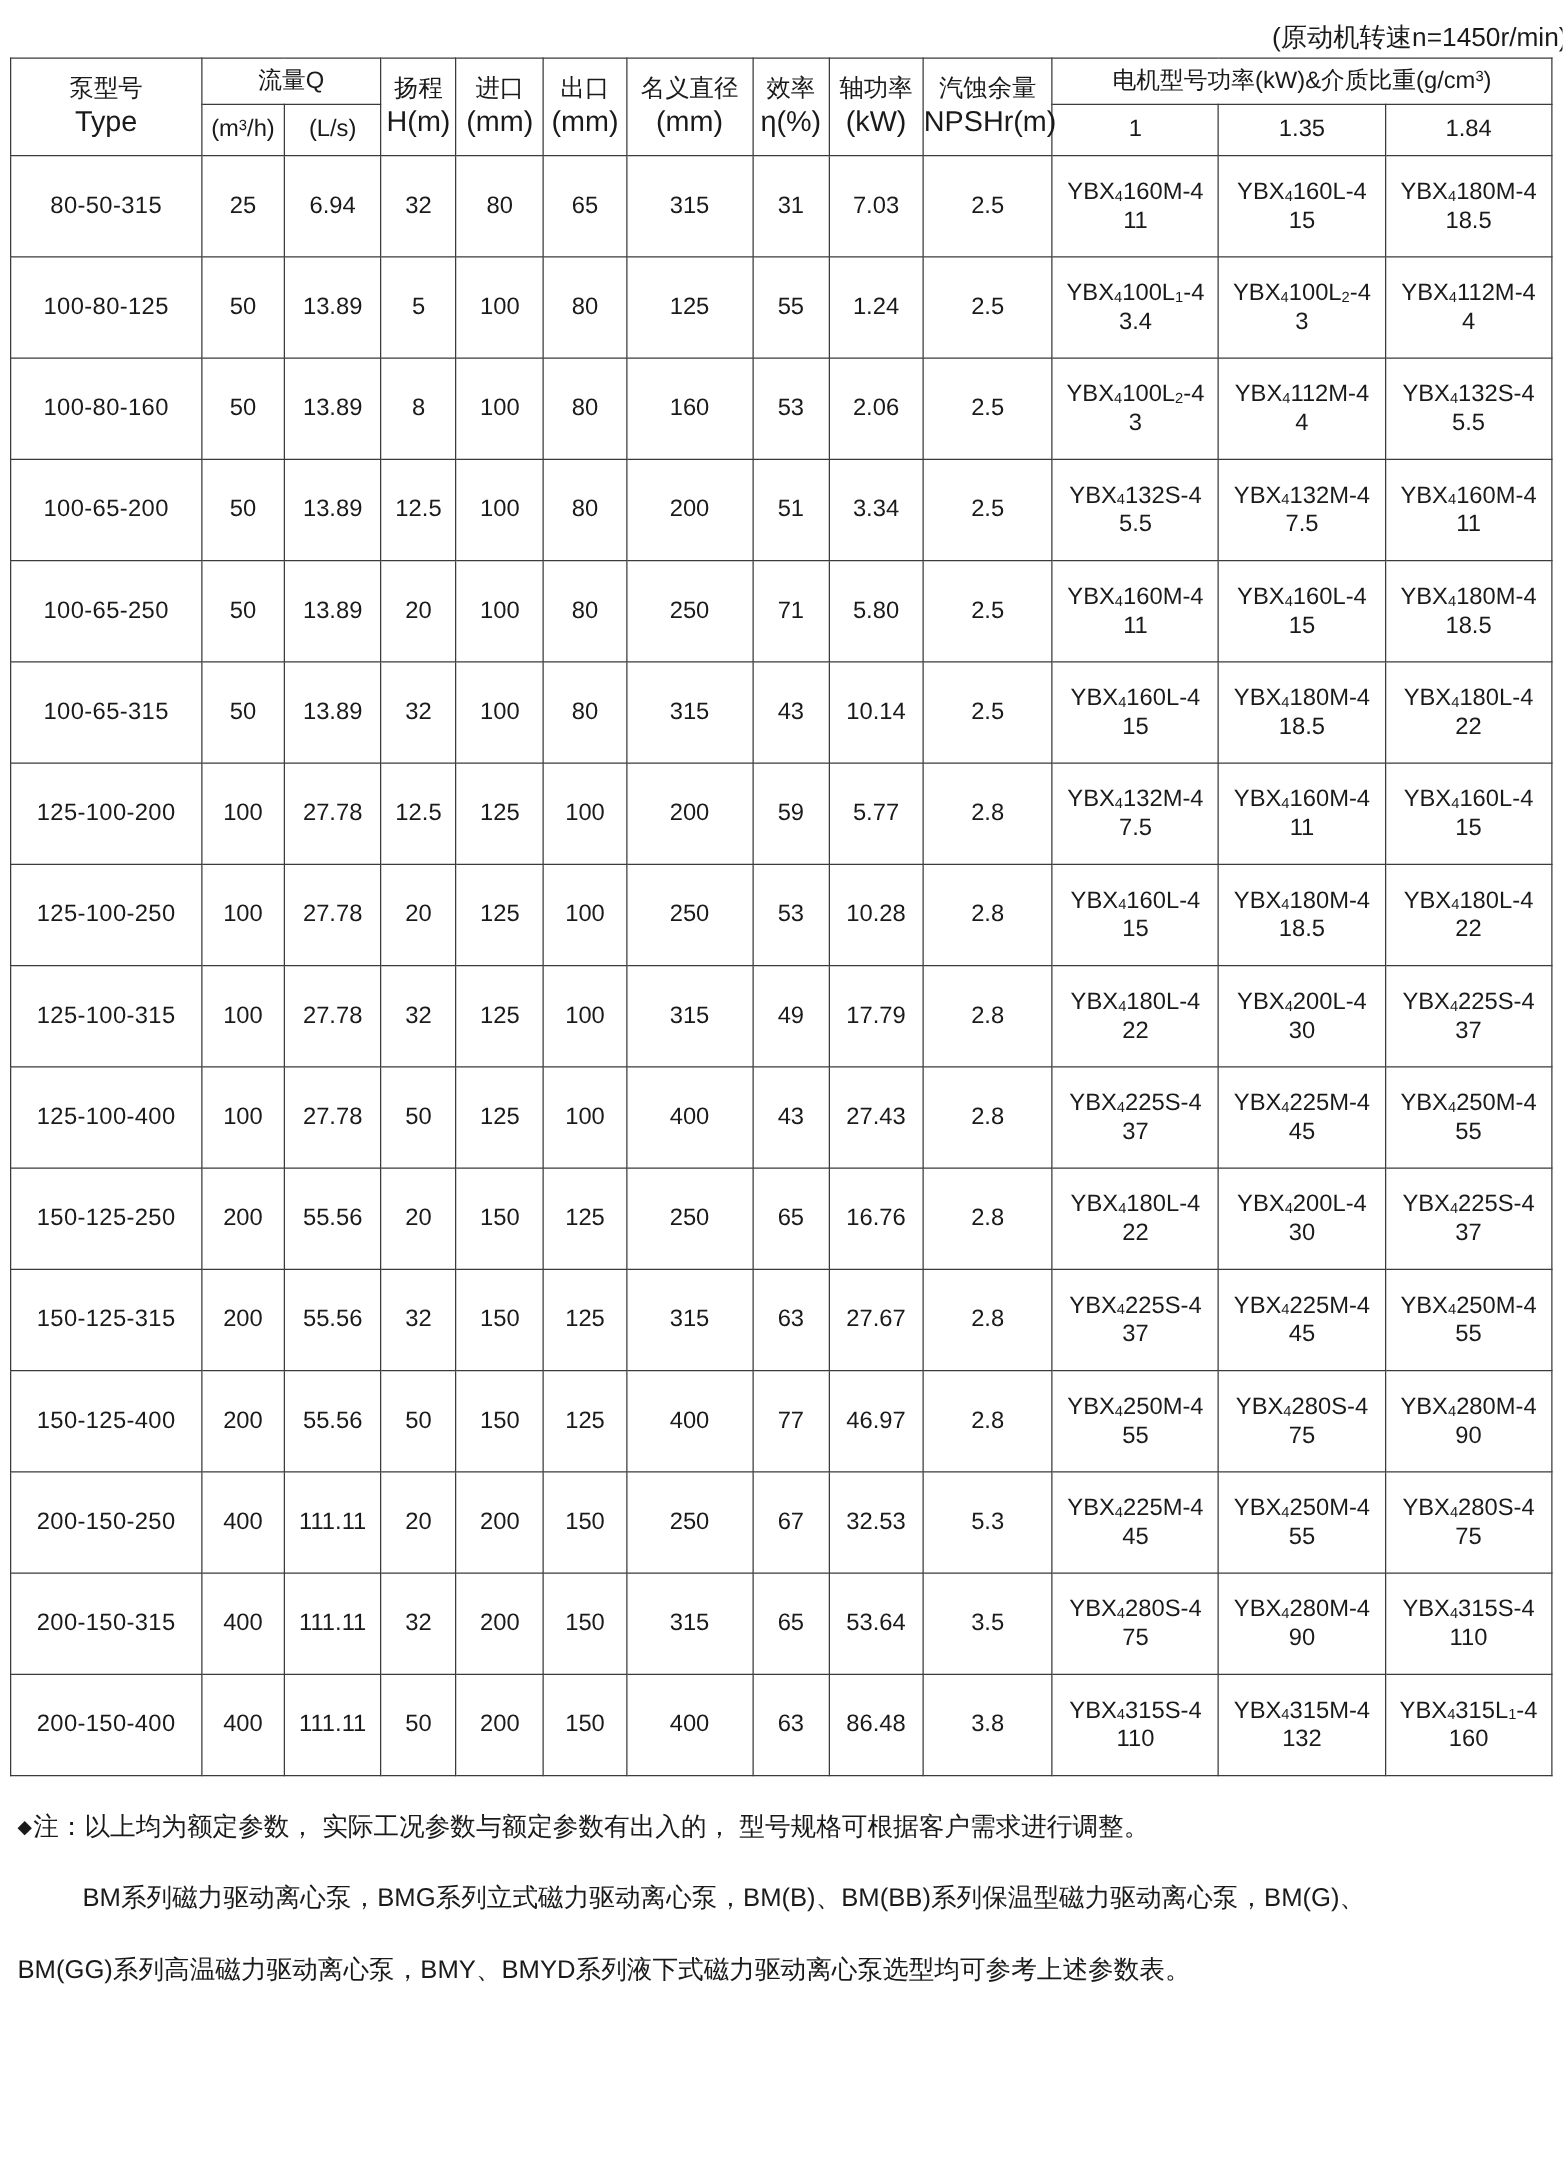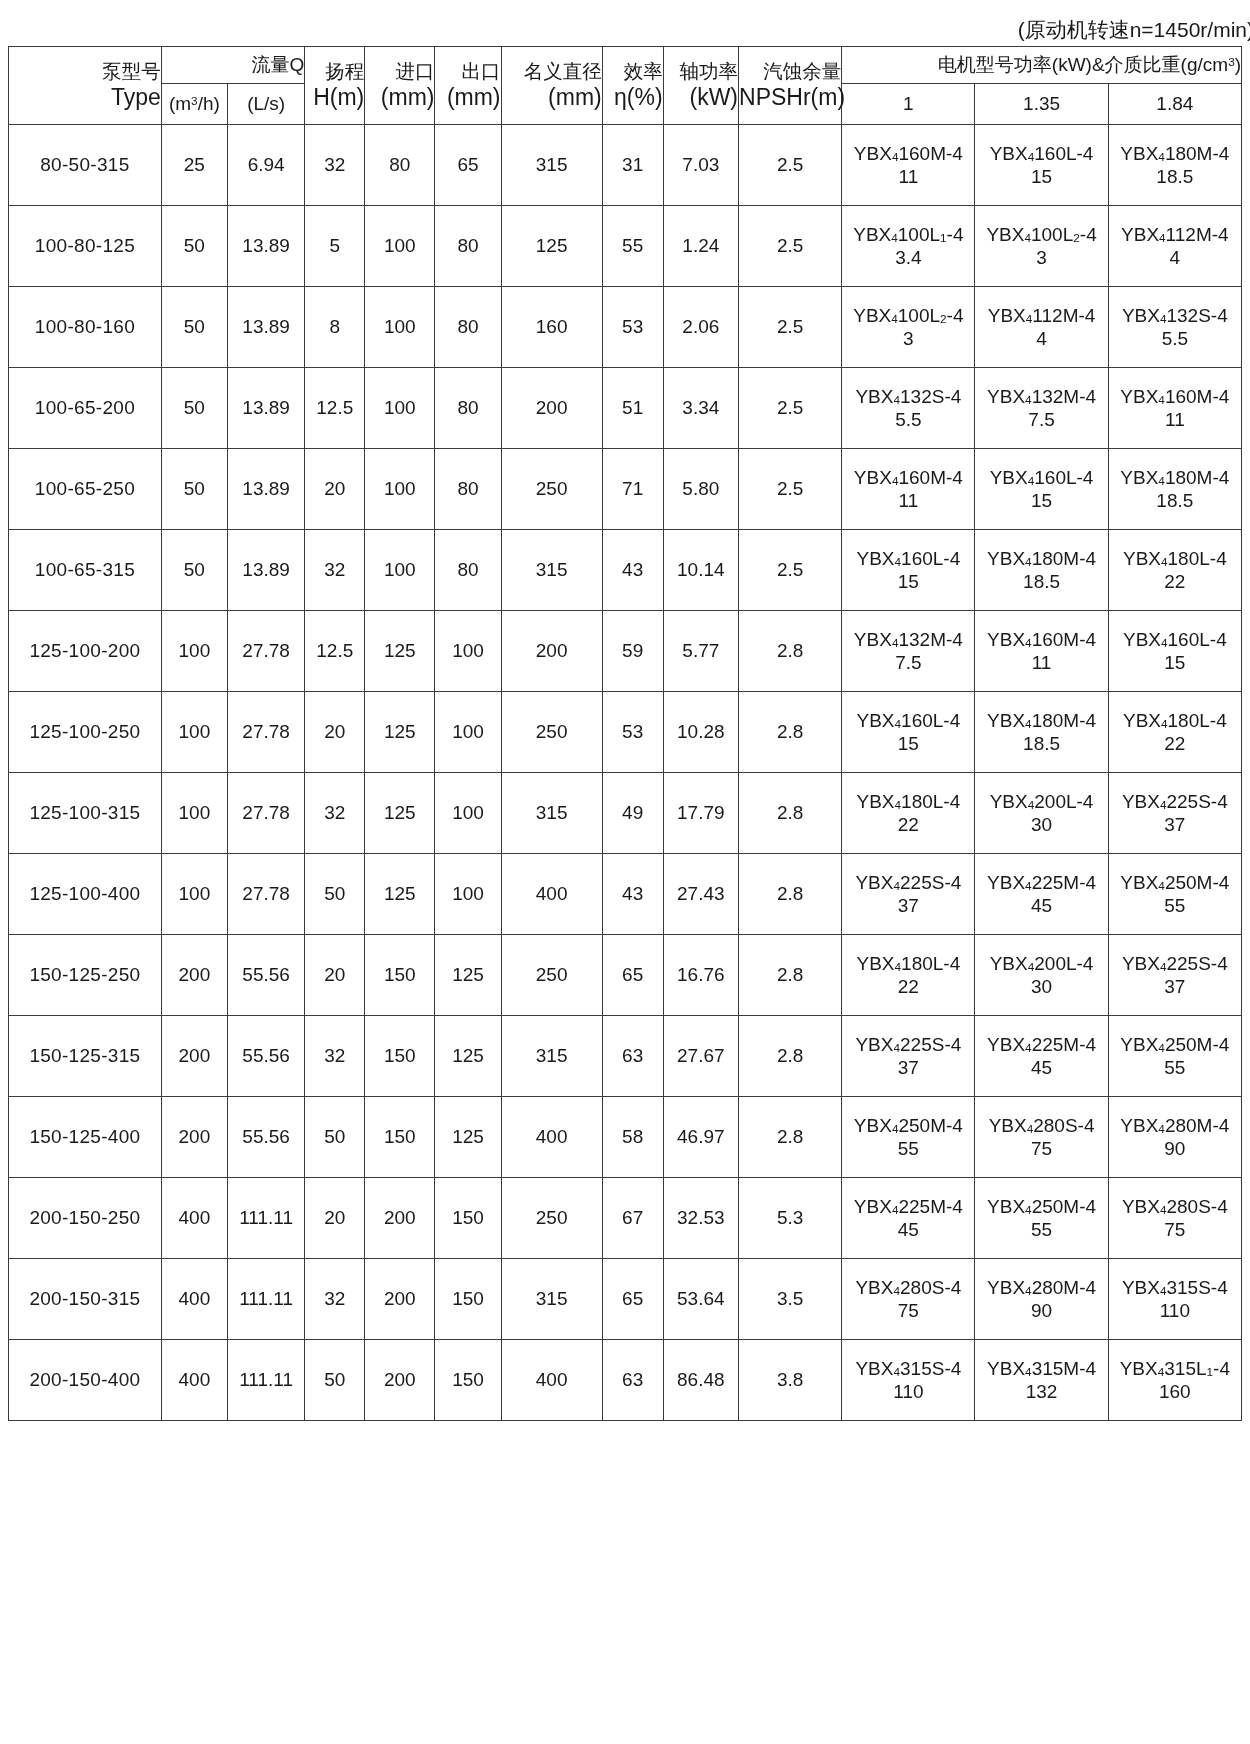--- a/index.html
+++ b/index.html
@@ -59,21 +59,21 @@
     padding: 0;
     line-height: 1.22;
     background: #fff;
   }
   table.spec thead th {
     font-size: 19px;
   }
   .hd-zh { font-size: 19.5px; }
   .hd-unit { font-size: 23px; }
 
-  thead tr.r1 th { height: 36px; text-align: right; }
+  thead tr.r1 th { height: 36px; }
   thead tr.r2 th { height: 40px; }
 
   tbody tr { height: 80px; }
   tbody td { height: 80px; }
 
   td.type-cell {
     font-size: 20px;
     letter-spacing: 0.3px;
     margin-top: 40px;
   }
@@ -477,21 +477,21 @@
           </td>
         </tr>
         <tr>
           <td class="type-cell">150-125-400</td>
           <td>200</td>
           <td>55.56</td>
           <td>50</td>
           <td>150</td>
           <td>125</td>
           <td>400</td>
-          <td>58</td>
+          <td>77</td>
           <td>46.97</td>
           <td>2.8</td>
           <td class="motor">
             <span class="code"><span>YBX</span><sub>4</sub><span>250M-4</span></span>
             <span class="pw">55</span>
           </td>
           <td class="motor">
             <span class="code"><span>YBX</span><sub>4</sub><span>280S-4</span></span>
             <span class="pw">75</span>
           </td>
@@ -568,14 +568,19 @@
             <span class="pw">132</span>
           </td>
           <td class="motor">
             <span class="code"><span>YBX</span><sub>4</sub><span>315L</span><sub>1</sub><span>-4</span></span>
             <span class="pw">160</span>
           </td>
         </tr>
       </tbody>
   </table>
 
+  <div class="notes">
+    <div class="note-line"><span class="diamond">◆</span><span>注：以上均为额定参数， 实际工况参数与额定参数有出入的， 型号规格可根据客户需求进行调整。</span></div>
+    <div class="note-line indent">BM系列磁力驱动离心泵，BMG系列立式磁力驱动离心泵，BM(B)、BM(BB)系列保温型磁力驱动离心泵，BM(G)、</div>
+    <div class="note-line last">BM(GG)系列高温磁力驱动离心泵，BMY、BMYD系列液下式磁力驱动离心泵选型均可参考上述参数表。</div>
+  </div>
 
 </div>
 
 </body></html>

